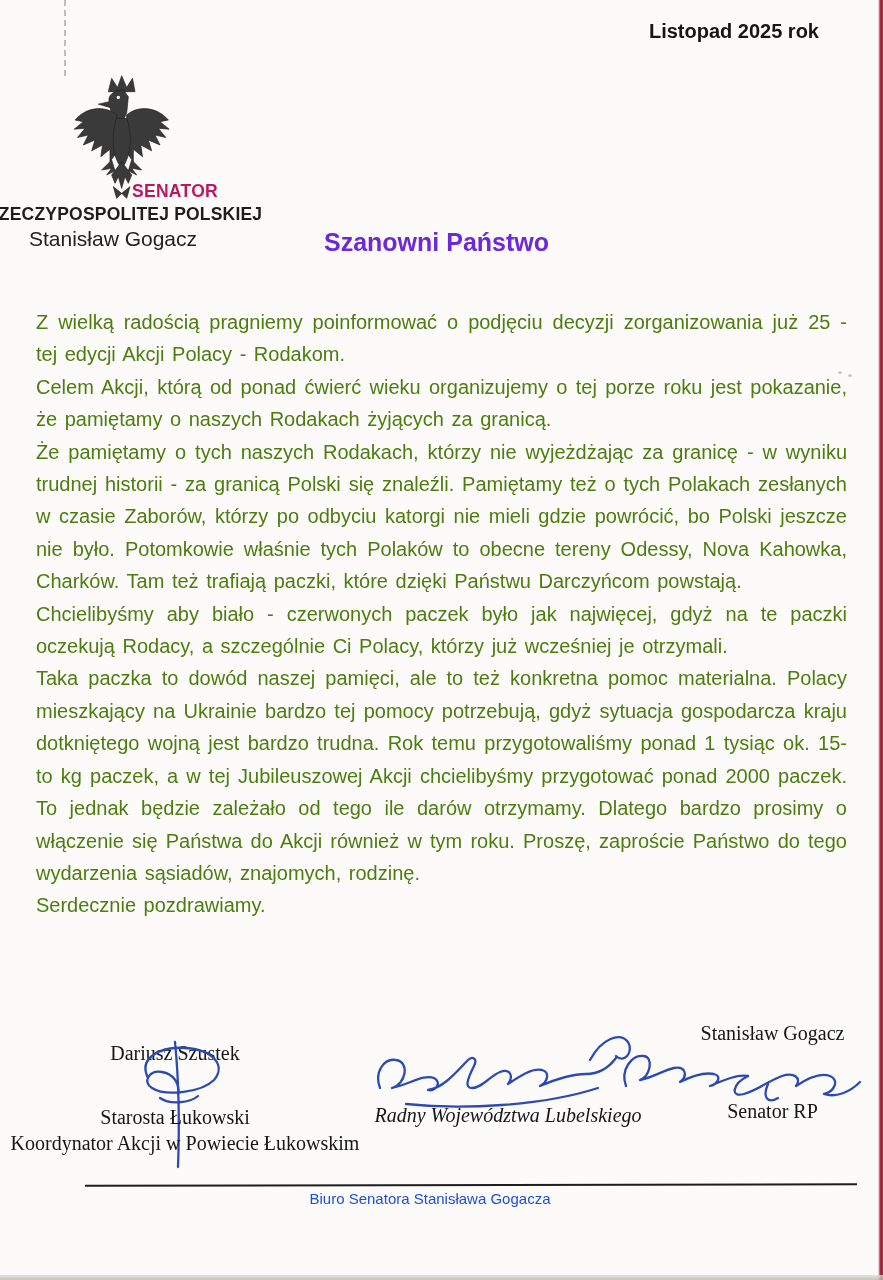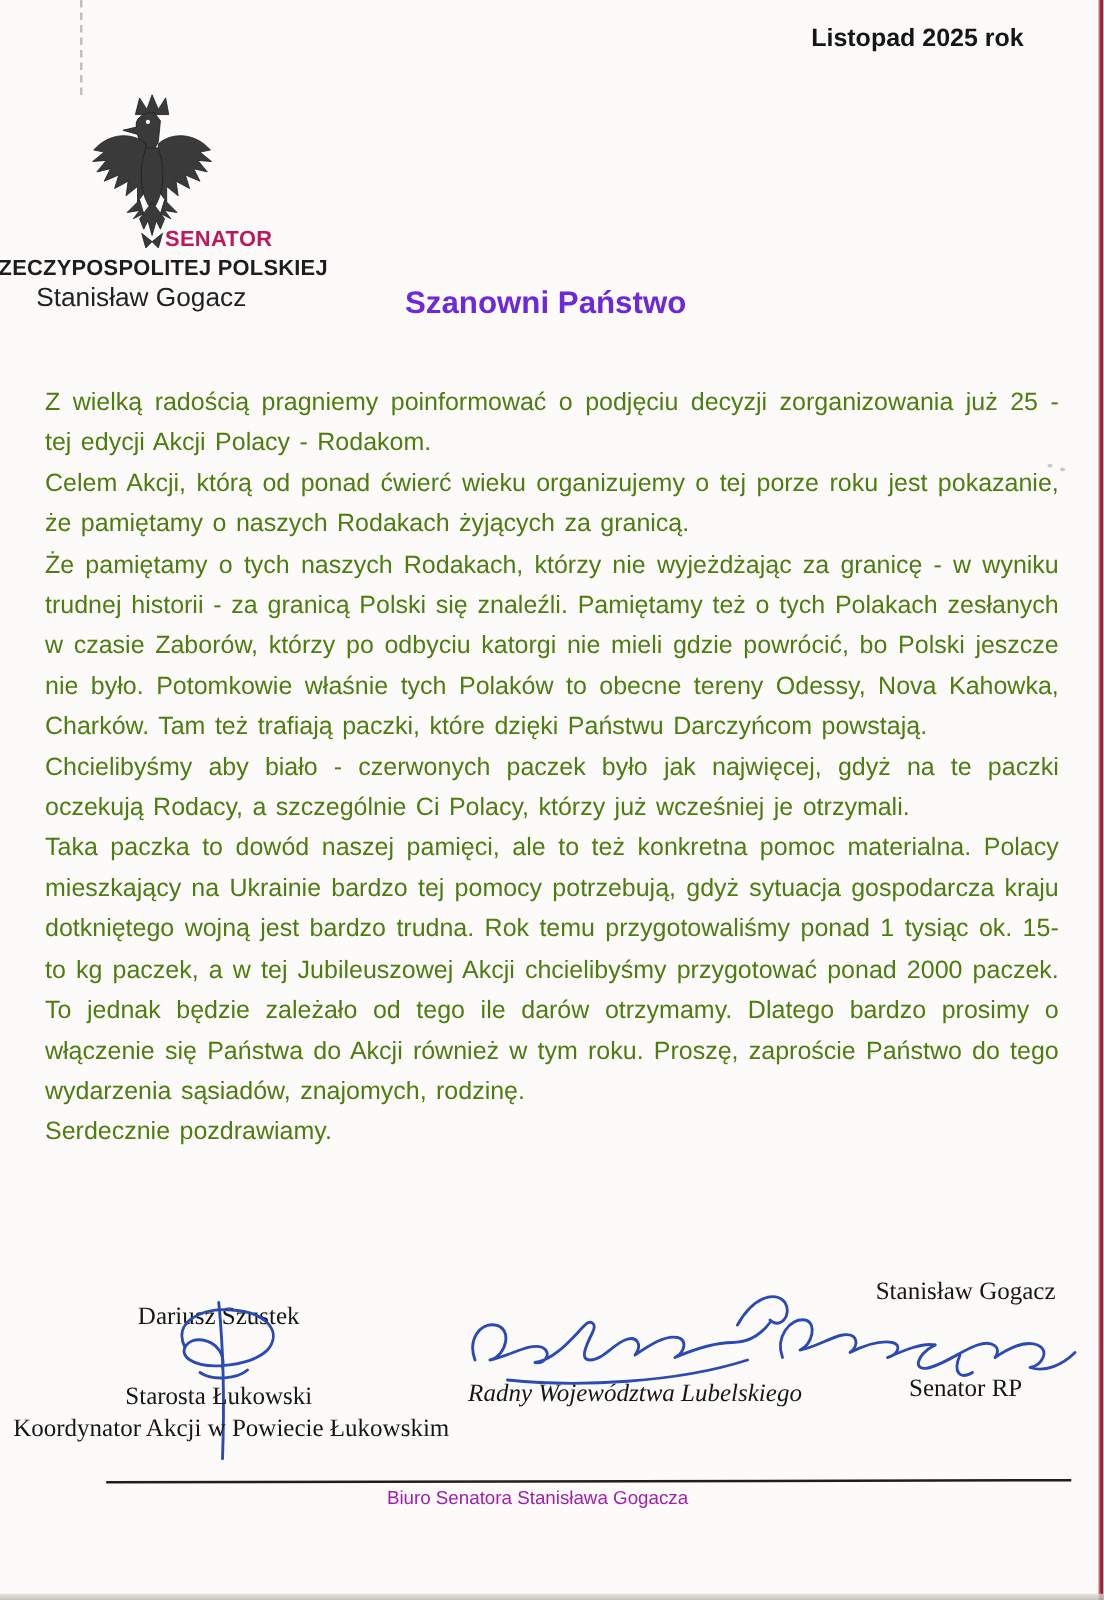--- a/index.html
+++ b/index.html
@@ -51,21 +51,21 @@
     font-size:20px;color:#161616;text-align:center;
   }
   .sig-svg{pointer-events:none;}
   .sig-svg path{fill:none;stroke:#2b4ab4;stroke-width:2.3;stroke-linecap:round;stroke-linejoin:round;}
   .footer-rule{
     top:1184px;left:85px;width:772px;height:2px;
     background:#1e1e1e;transform:rotate(-0.12deg);
   }
   .footer{
     top:1189px;left:0;width:860px;text-align:center;
-    font-size:15px;line-height:20px;color:#a21caf;
+    font-size:15px;line-height:20px;color:#1d4ed8;
   }
   .footer div{margin:0;}
   .edge-red{
     top:0;right:0;width:5px;height:100%;
     background:linear-gradient(to right, rgba(155,33,51,0) 0%, #a83246 45%, #8e1d30 75%, #b0536a 100%);
   }
   .edge-bottom{
     bottom:0;left:0;width:100%;height:5px;
     background:linear-gradient(to bottom,#dedcd4,#b7b6ae);
     opacity:.8;

